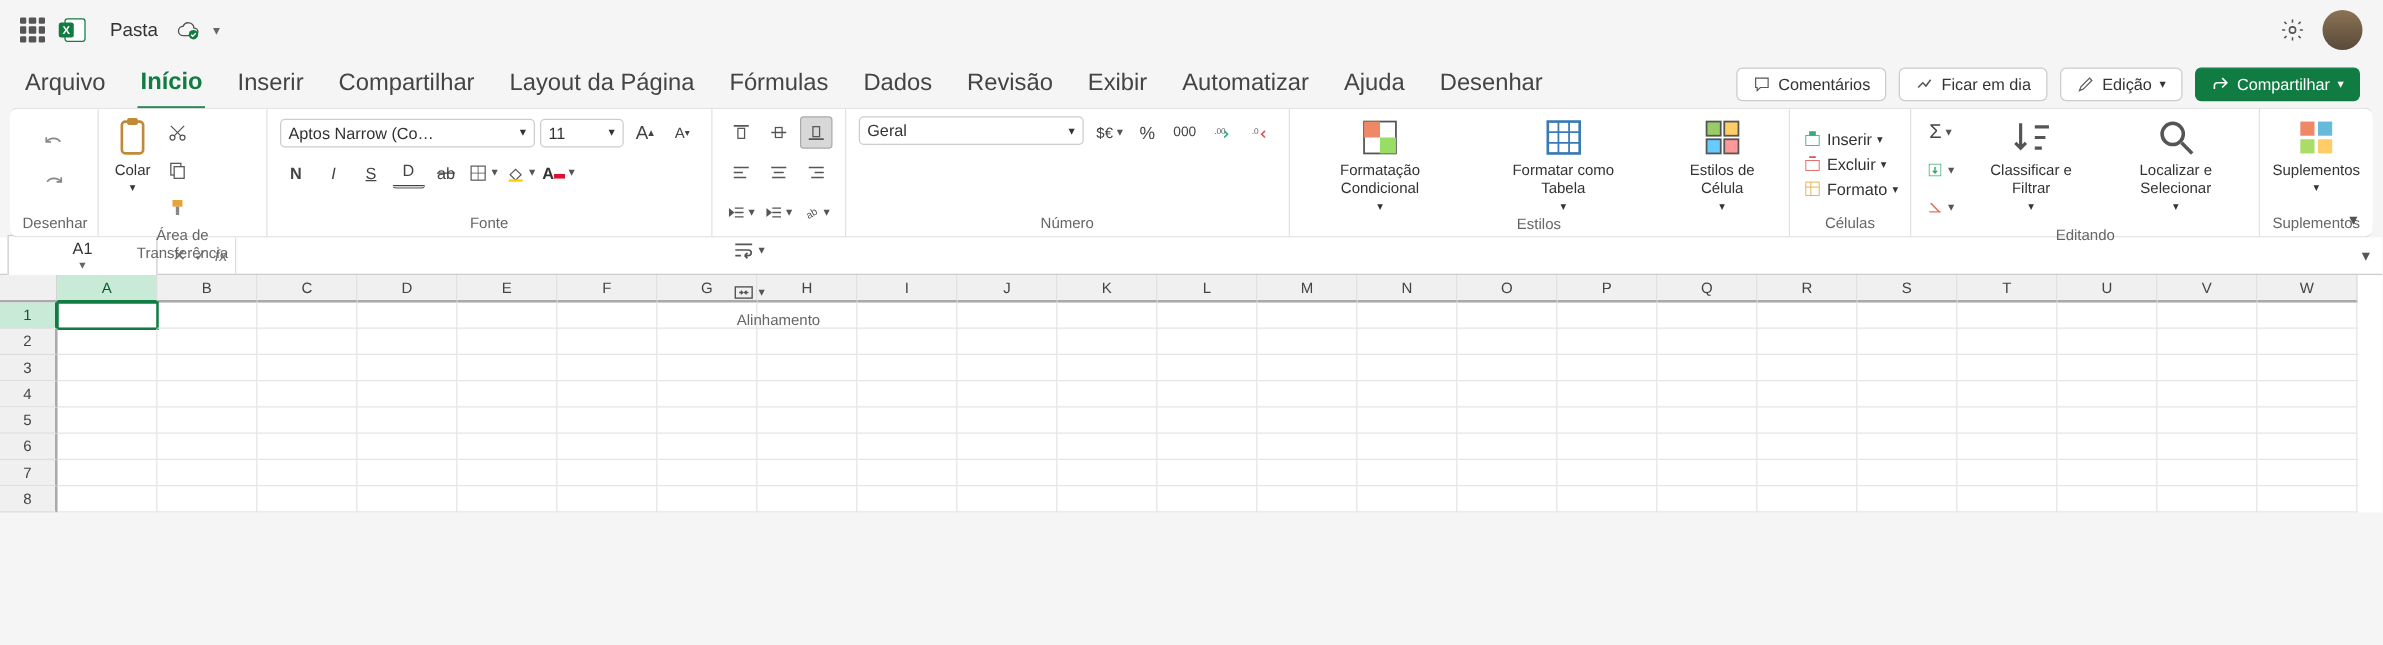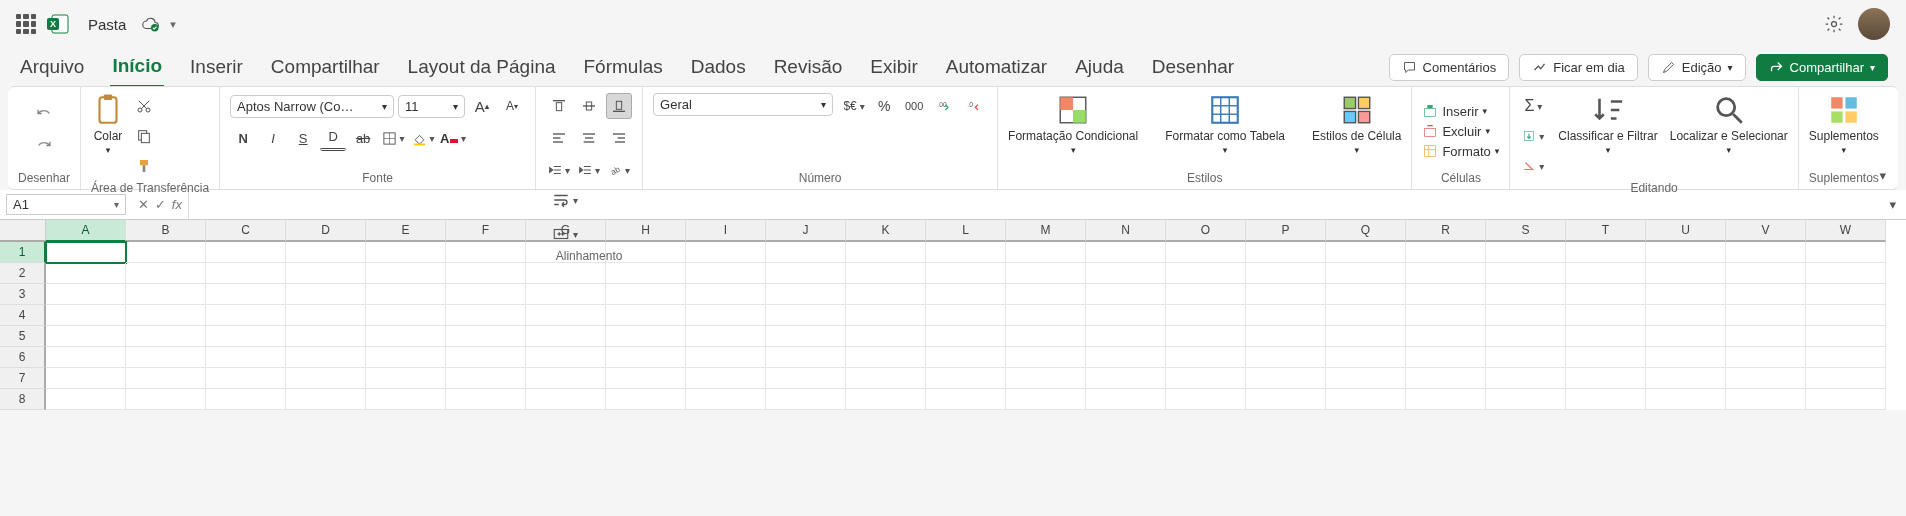--- a/index.html
+++ b/index.html
@@ -29,31 +29,31 @@
   
   .ribbon { display: flex; align-items: stretch; background: #fff; border-top: 1px solid #ddd; border-bottom: 1px solid #ddd; height: 104px; position: relative; border-radius: 6px; margin: 0 8px; }
   .group { display: flex; flex-direction: column; justify-content: space-between; padding: 6px 10px 2px; border-right: 1px solid #e2e2e2; }
   .group-body { display: flex; align-items: flex-start; gap: 6px; flex: 1; }
   .group-label { text-align: center; font-size: 12px; color: #666; padding: 2px 0; }
   .vcol { display: flex; flex-direction: column; align-items: center; gap: 2px; font-size: 12px; color: #333; cursor: pointer; }
   .btnrow { display: flex; align-items: center; gap: 4px; }
   .iconbtn { width: 26px; height: 26px; display: inline-flex; align-items: center; justify-content: center; border-radius: 3px; cursor: pointer; color: #444; }
   .iconbtn.active { background: #d8d8d8; border: 1px solid #aaa; }
   .selectbox { border: 1px solid #ccc; border-radius: 4px; padding: 3px 6px; font-size: 13px; background: #fff; cursor: pointer; display: flex; align-items: center; justify-content: space-between; gap: 6px; }
-  .font-name-sel { width: 164px; }
+  .font-name-sel { width: 204px; }
   .font-size-sel { width: 67px; }
   .numfmt-sel { width: 180px; }
   .caret::after { content: "▾"; font-size: 10px; color: #555; margin-left: 3px; }
   .bigicon { width: 34px; height: 34px; }
   .ins-row { display: flex; align-items: center; gap: 4px; font-size: 13px; cursor: pointer; }
   .ribbon-caret { position: absolute; right: 12px; bottom: 6px; color: #555; cursor: pointer; }
 
   
   .fbar { display: flex; align-items: center; height: 30px; background: #fff; border-bottom: 1px solid #ccc; }
-  .namebox { width: 120px; border: 1px solid #ccc; margin: 2px 6px; padding: 2px 6px; display: flex; justify-content: space-between; align-items: center; background: #fff; }
+  .namebox { width: 120px; border: 1px solid #ccc; margin: 2px 6px; padding: 2px 6px; display: flex; justify-content: space-between; align-items: center; background: #fff; flex-direction: column; }
   .fx-icons { display: flex; gap: 6px; padding: 0 6px; color: #777; border-right: 1px solid #ddd; height: 100%; align-items: center; }
   .formula-input { flex: 1; padding: 0 8px; font-size: 13px; color: #444; }
   .fbar-caret { padding: 0 10px; color: #555; cursor: pointer; }
 
   
   .grid { display: flex; flex-direction: column; background: #fff; }
   .col-headers { display: flex; }
   .corner { width: 46px; height: 22px; border-right: 1px solid #ccc; border-bottom: 2px solid #aaa; background: #f0f0f0; }
   .colh { width: 80px; height: 22px; display: flex; align-items: center; justify-content: center; font-size: 12px; color: #444; background: #f0f0f0; border-right: 1px solid #ddd; border-bottom: 2px solid #aaa; }
   .colh.active { background: #caead8; border-bottom-color: #107c41; color: #0a5c32; }

